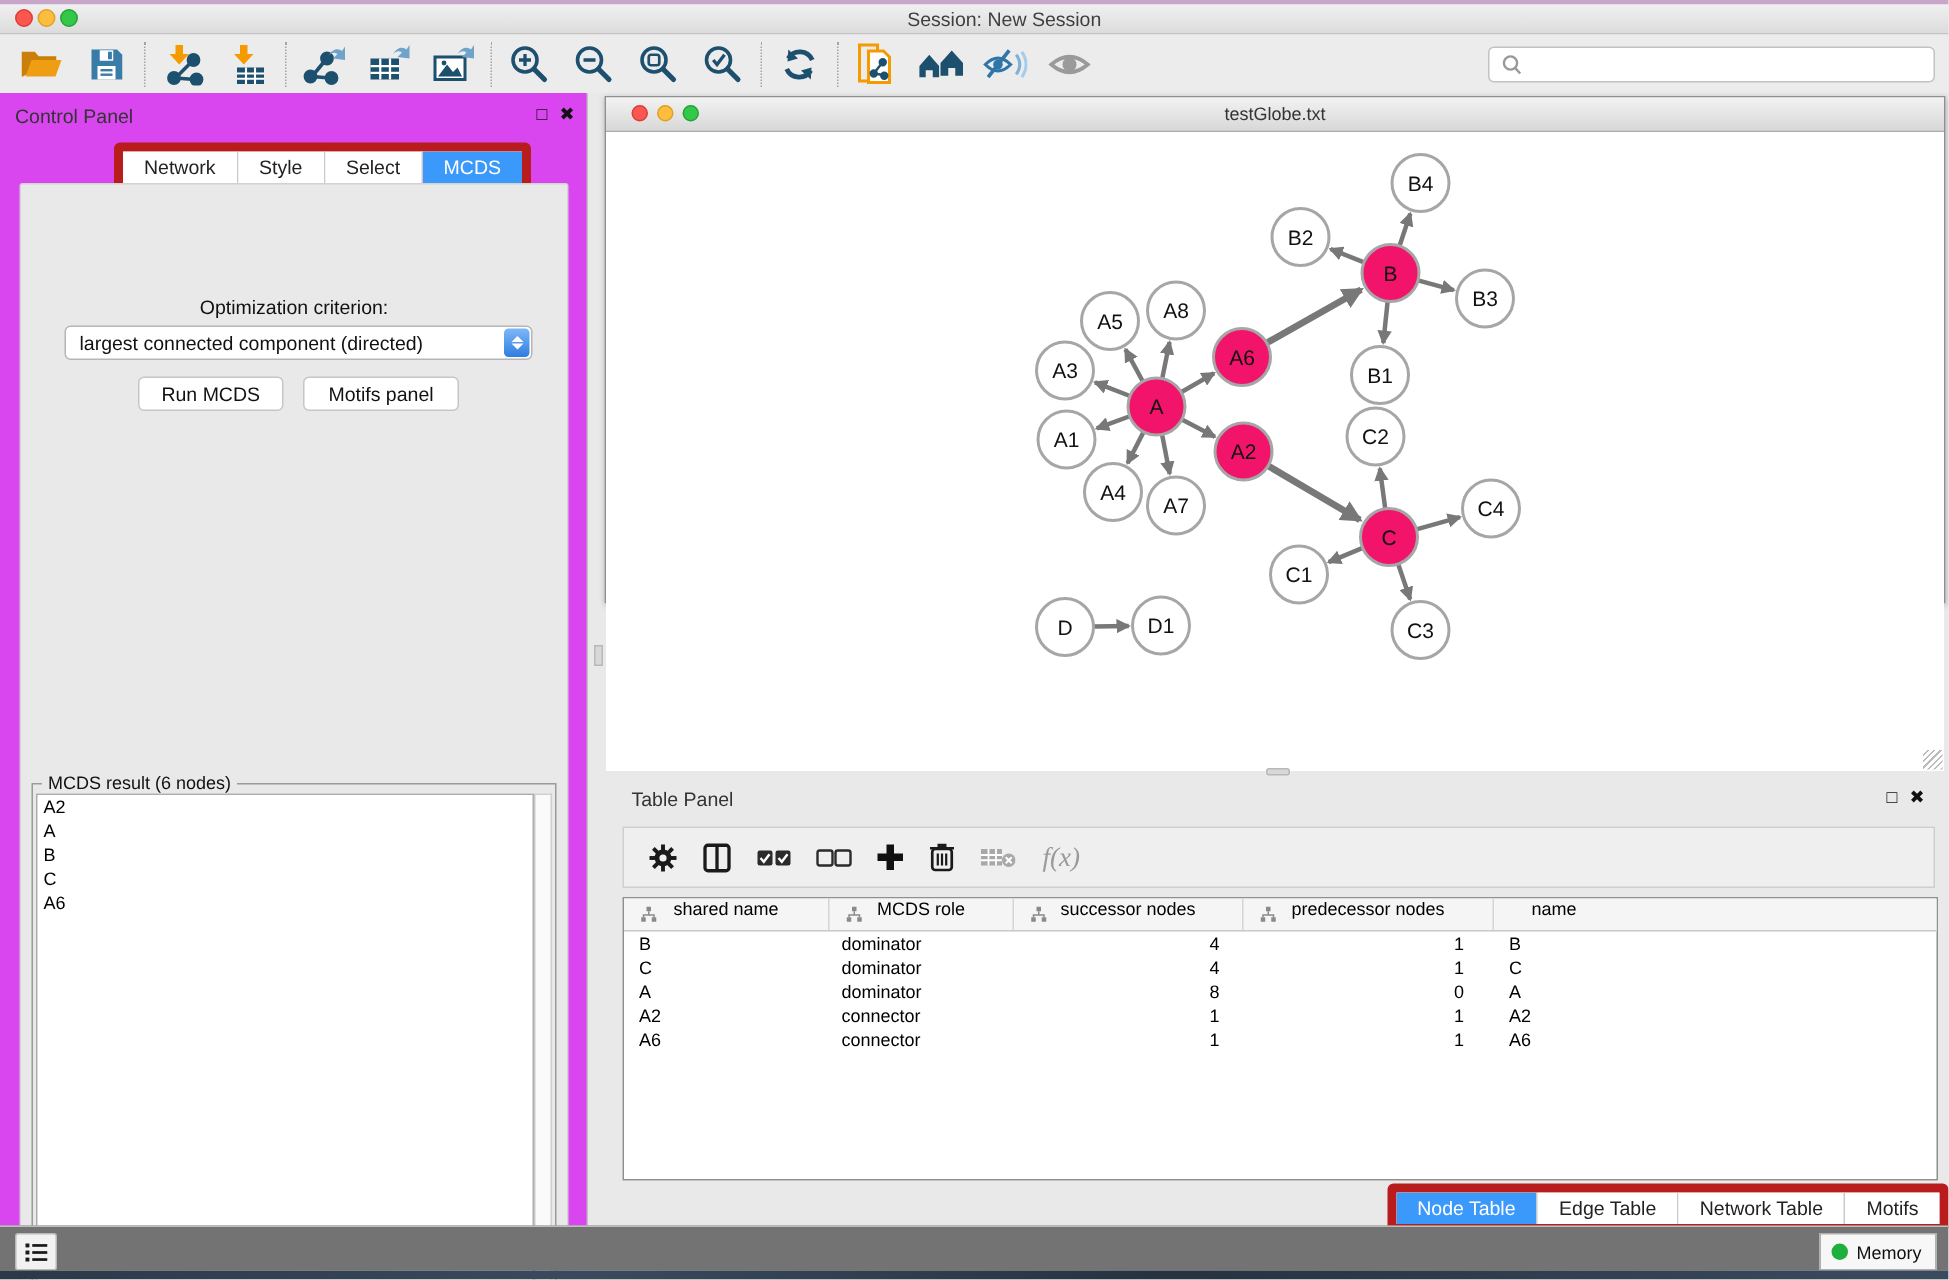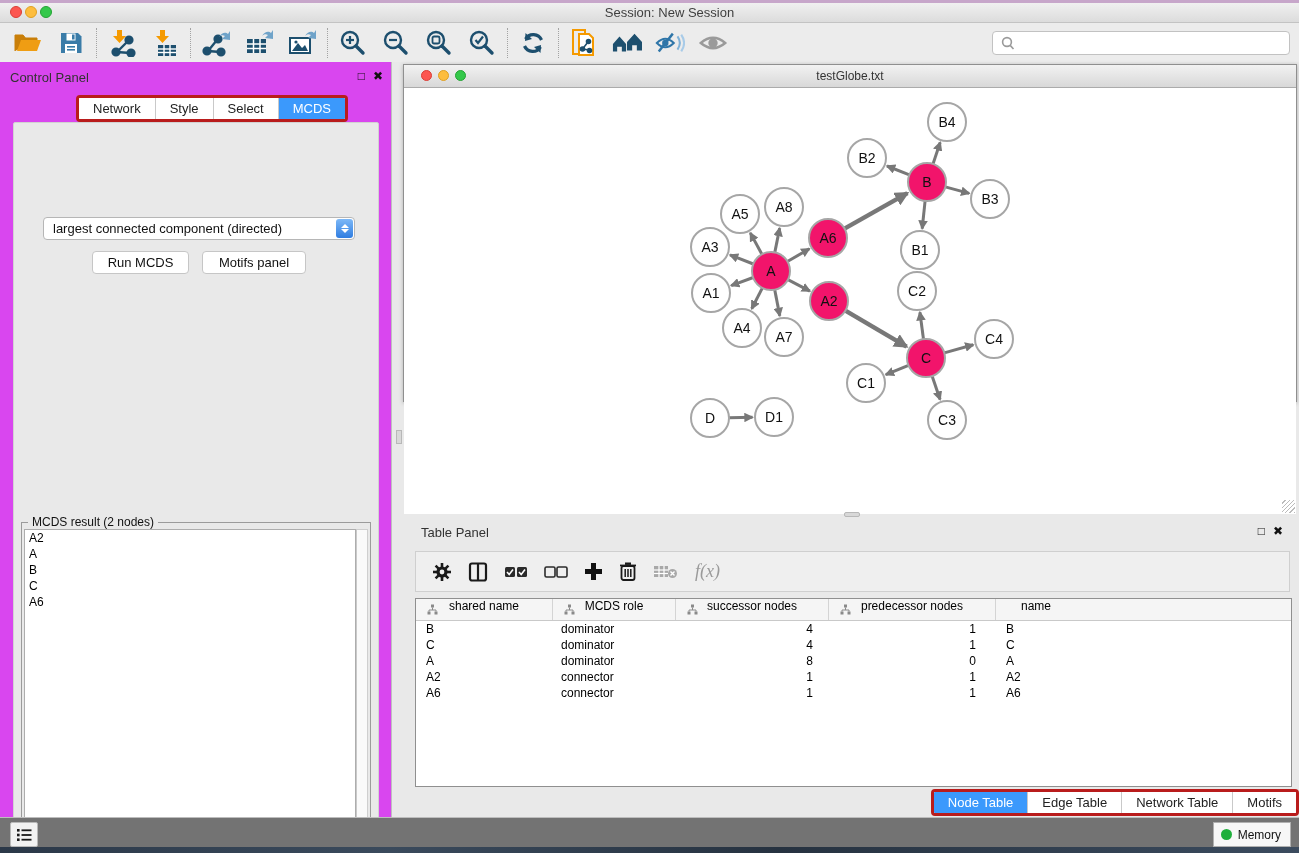--- a/index.html
+++ b/index.html
@@ -40,21 +40,21 @@
   #control-panel{left:0;top:62px;width:391px;height:755px;background:#d946ef;border-right:1px solid #bfbfbf;}
   #workspace{left:392px;top:62px;width:907px;height:755px;background:#e9e9e9;}
 
   
   .panel-header{position:absolute;left:0;top:0;width:100%;height:28px;}
   .panel-title{position:absolute;left:10px;top:8px;font-size:13px;color:#333;}
   .panel-btns{position:absolute;right:8px;top:7px;font-size:12px;color:#111;display:flex;gap:8px;}
   .panel-btns span{cursor:default;}
 
   
-  .seg-tabs{display:flex;border:3px solid #b91c1c;border-radius:4px;overflow:hidden;background:#fff;height:21px;}
+  .seg-tabs{display:flex;border:6px solid #b91c1c;border-radius:4px;overflow:hidden;background:#fff;height:21px;}
   .seg-tab{font-size:13px;line-height:21px;padding:0 14px;color:#222;background:#fff;border-right:1px solid #c9c9c9;}
   .seg-tab:last-child{border-right:none;}
   .seg-tab.active{background:#3b99fc;color:#fff;}
   #cp-tabs{position:absolute;left:76px;top:33px;}
 
   #cp-content{position:absolute;left:13px;top:60px;width:364px;height:741px;
     border:1px solid #d2d2d2;background:#e9e9e9;border-radius:2px;}
   #opt-label{position:absolute;left:0;top:74px;width:364px;text-align:center;font-size:13px;color:#111;}
   #criterion-select{position:absolute;left:29px;top:94px;width:312px;height:23px;background:#fff;
     border:1px solid #b6b6b6;border-radius:4px;box-sizing:border-box;}
@@ -318,31 +318,32 @@
       <span>✖</span>
     </span>
   </div>
   <div id="cp-tabs" class="seg-tabs">
       <div class="seg-tab">Network</div>
       <div class="seg-tab">Style</div>
       <div class="seg-tab">Select</div>
       <div class="seg-tab active">MCDS</div>
     </div>
   <div id="cp-content">
+    <div id="opt-label">Optimization criterion:</div>
     <div id="criterion-select">
       <div class="val">largest connected component (directed)</div>
       <div class="stepper">
         <span class="chev up"></span>
           <span class="chev dn"></span>
       </div>
     </div>
     <div id="run-btn" class="push-btn">Run MCDS</div>
     <div id="closep-btn" class="push-btn">Motifs panel</div>
     <div id="mcds-group">
-      <div id="mcds-legend">MCDS result (2 nodes)</div>
+      <div id="mcds-legend">MCDS result (6 nodes)</div>
       <div id="mcds-list">
           <div class="item">A2</div>
           <div class="item">A</div>
           <div class="item">B</div>
           <div class="item">C</div>
           <div class="item">A6</div>
         </div>
       <div id="mcds-scroll"></div>
     </div>
   </div>

